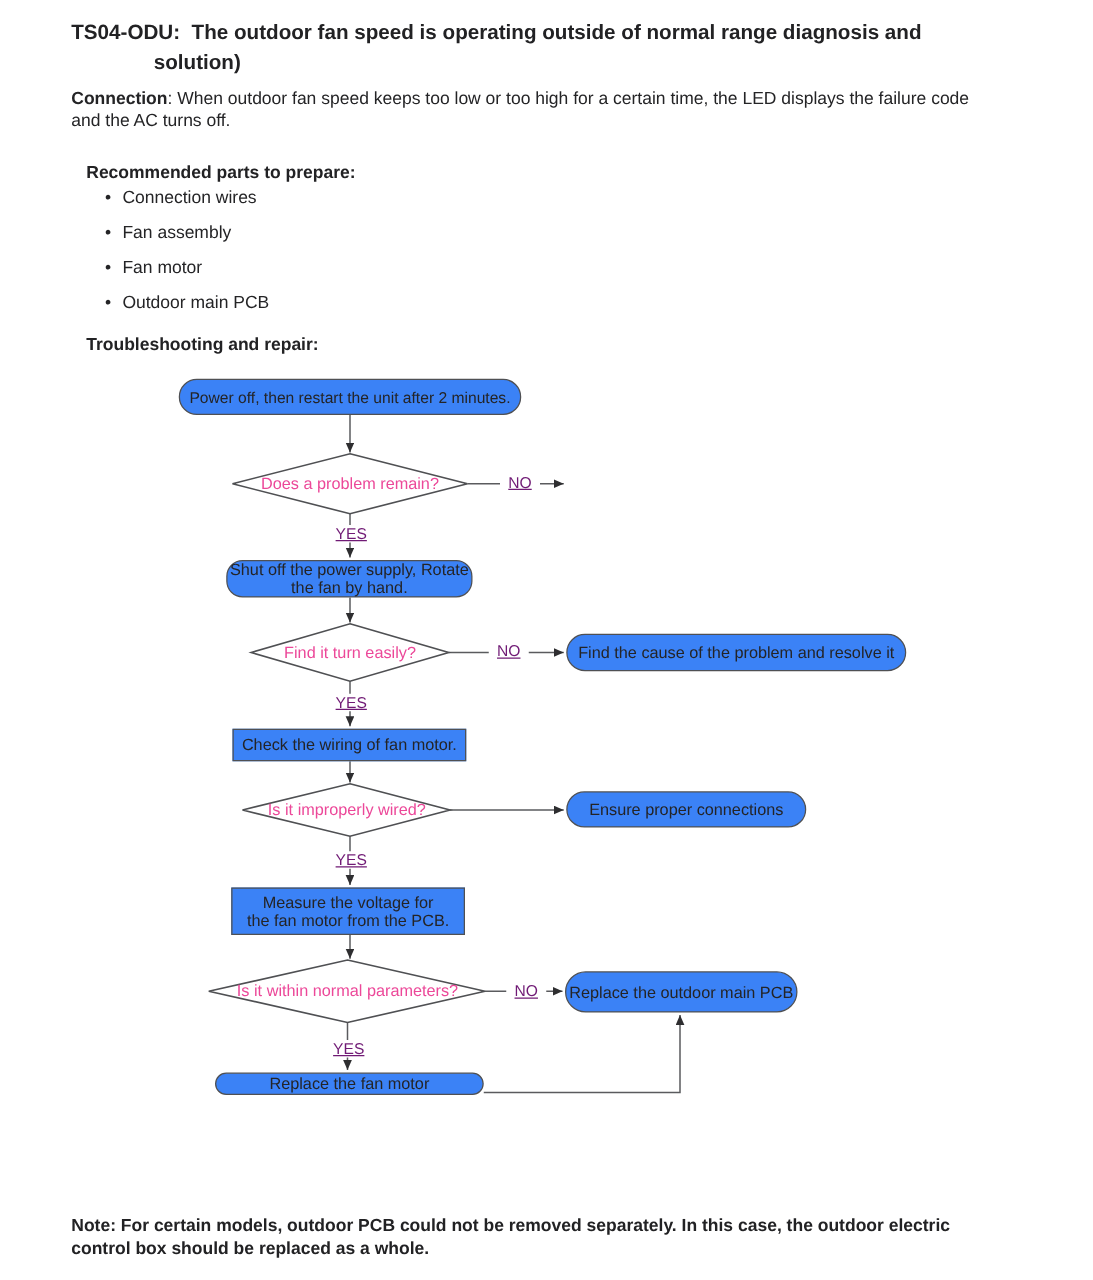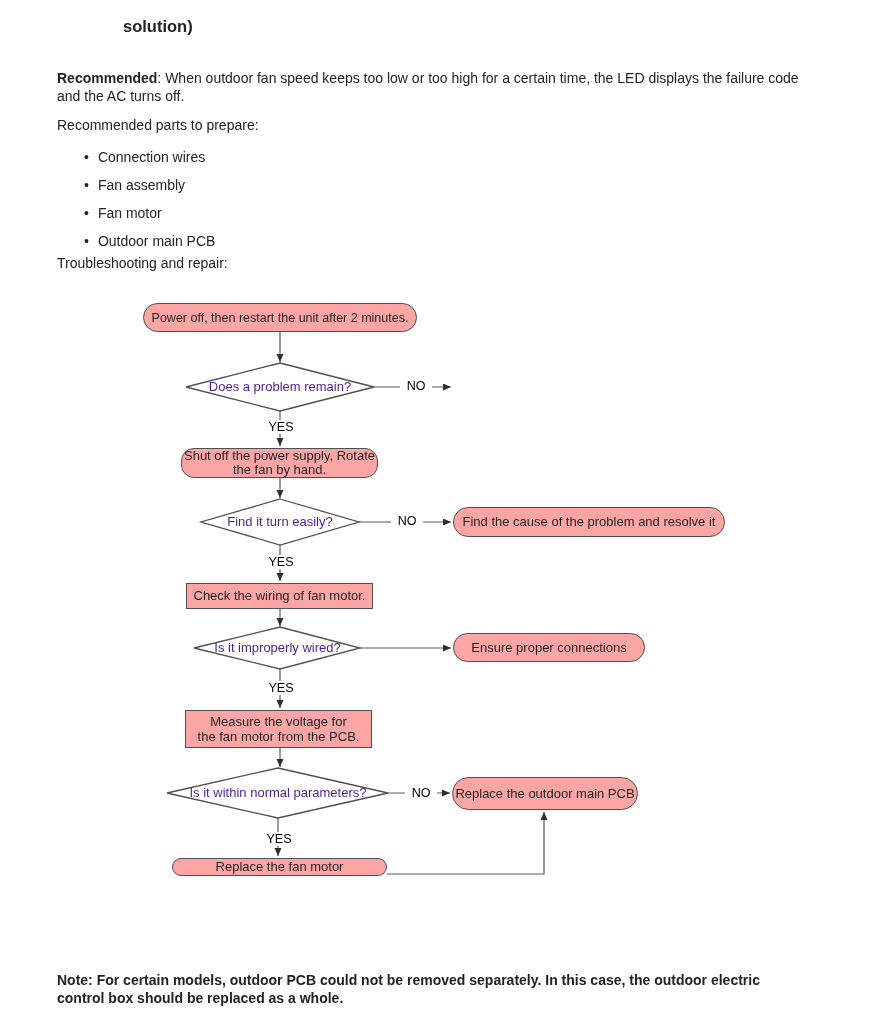--- a/index.html
+++ b/index.html
@@ -6,53 +6,54 @@
   .page{
     position:relative;width:874px;height:1024px;background:#ffffff;
     font-family:"Liberation Sans", sans-serif;color:#242426;overflow:hidden;
   }
   .title{position:absolute;left:57px;top:14px;width:750px;margin:0;
     font-size:16.5px;line-height:24px;font-weight:bold;color:#222224;}
   .title .t1{display:block;white-space:pre-wrap;}
   .title .t2{display:block;padding-left:66px;}
   .desc{position:absolute;left:57px;top:69px;width:745px;margin:0;
     font-size:14px;line-height:18px;}
-  .h{position:absolute;left:57px;margin:0;font-size:14px;font-weight:normal;color:#222224;}
+  .h{position:absolute;left:57px;margin:12px;font-size:14px;font-weight:bold;color:#222224;}
   .parts-h{top:117px;}
   .flow-h{top:255px;}
   .parts{position:absolute;left:84px;top:143px;margin:0;padding:0;list-style:none;}
   .parts li{display:flex;align-items:center;height:28px;font-size:14px;}
   .parts .bullet{margin-right:9px;font-size:14px;line-height:28px;}
   .note{position:absolute;left:57px;top:971px;width:748px;margin:0;
     font-size:14px;line-height:18px;font-weight:bold;color:#222224;}
 
   
   .flow{position:absolute;left:0;top:0;width:874px;height:1024px;}
   .flow svg{position:absolute;left:0;top:0;}
   .node{position:absolute;display:flex;align-items:center;justify-content:center;
-    text-align:center;font-size:13px;line-height:14px;color:#242426;background:#fca5a5;
+    text-align:center;font-size:13px;line-height:14px;color:#242426;background:#3b82f6;
     border:1.3px solid #4f5053;box-sizing:border-box;z-index:2;}
   .stadium{border-radius:999px;}
   .node .ln{display:block;}
   .tight{font-size:12.5px;white-space:nowrap;}
   .dlabel{position:absolute;text-align:center;font-size:13px;height:24px;line-height:24px;
-    z-index:2;color:#4c1d95;}
+    z-index:2;color:#ec4899;}
   .flabel{position:absolute;z-index:3;background:#fff;padding:0 2px;font-size:12.5px;
-    line-height:14px;text-align:center;color:#000000;}
+    line-height:14px;text-align:center;color:#701a75;text-decoration:underline;}
 </style>
 </head>
 <body>
 
 <div class="page">
 
   <h1 class="title">
+    <span class="t1">TS04-ODU:  The outdoor fan speed is operating outside of normal range diagnosis and</span>
     <span class="t2">solution)</span>
   </h1>
 
-  <p class="desc"><strong>Recommended</strong><span>: When outdoor fan speed keeps too low or too high for a certain time, the LED displays the failure code and the AC turns off.</span></p>
+  <p class="desc"><strong>Connection</strong><span>: When outdoor fan speed keeps too low or too high for a certain time, the LED displays the failure code and the AC turns off.</span></p>
 
   <h2 class="h parts-h">Recommended parts to prepare:</h2>
 
   <ul class="parts">
     <li>
         <span class="bullet">•</span>
         <span>Connection wires</span>
       </li>
     <li>
         <span class="bullet">•</span>

